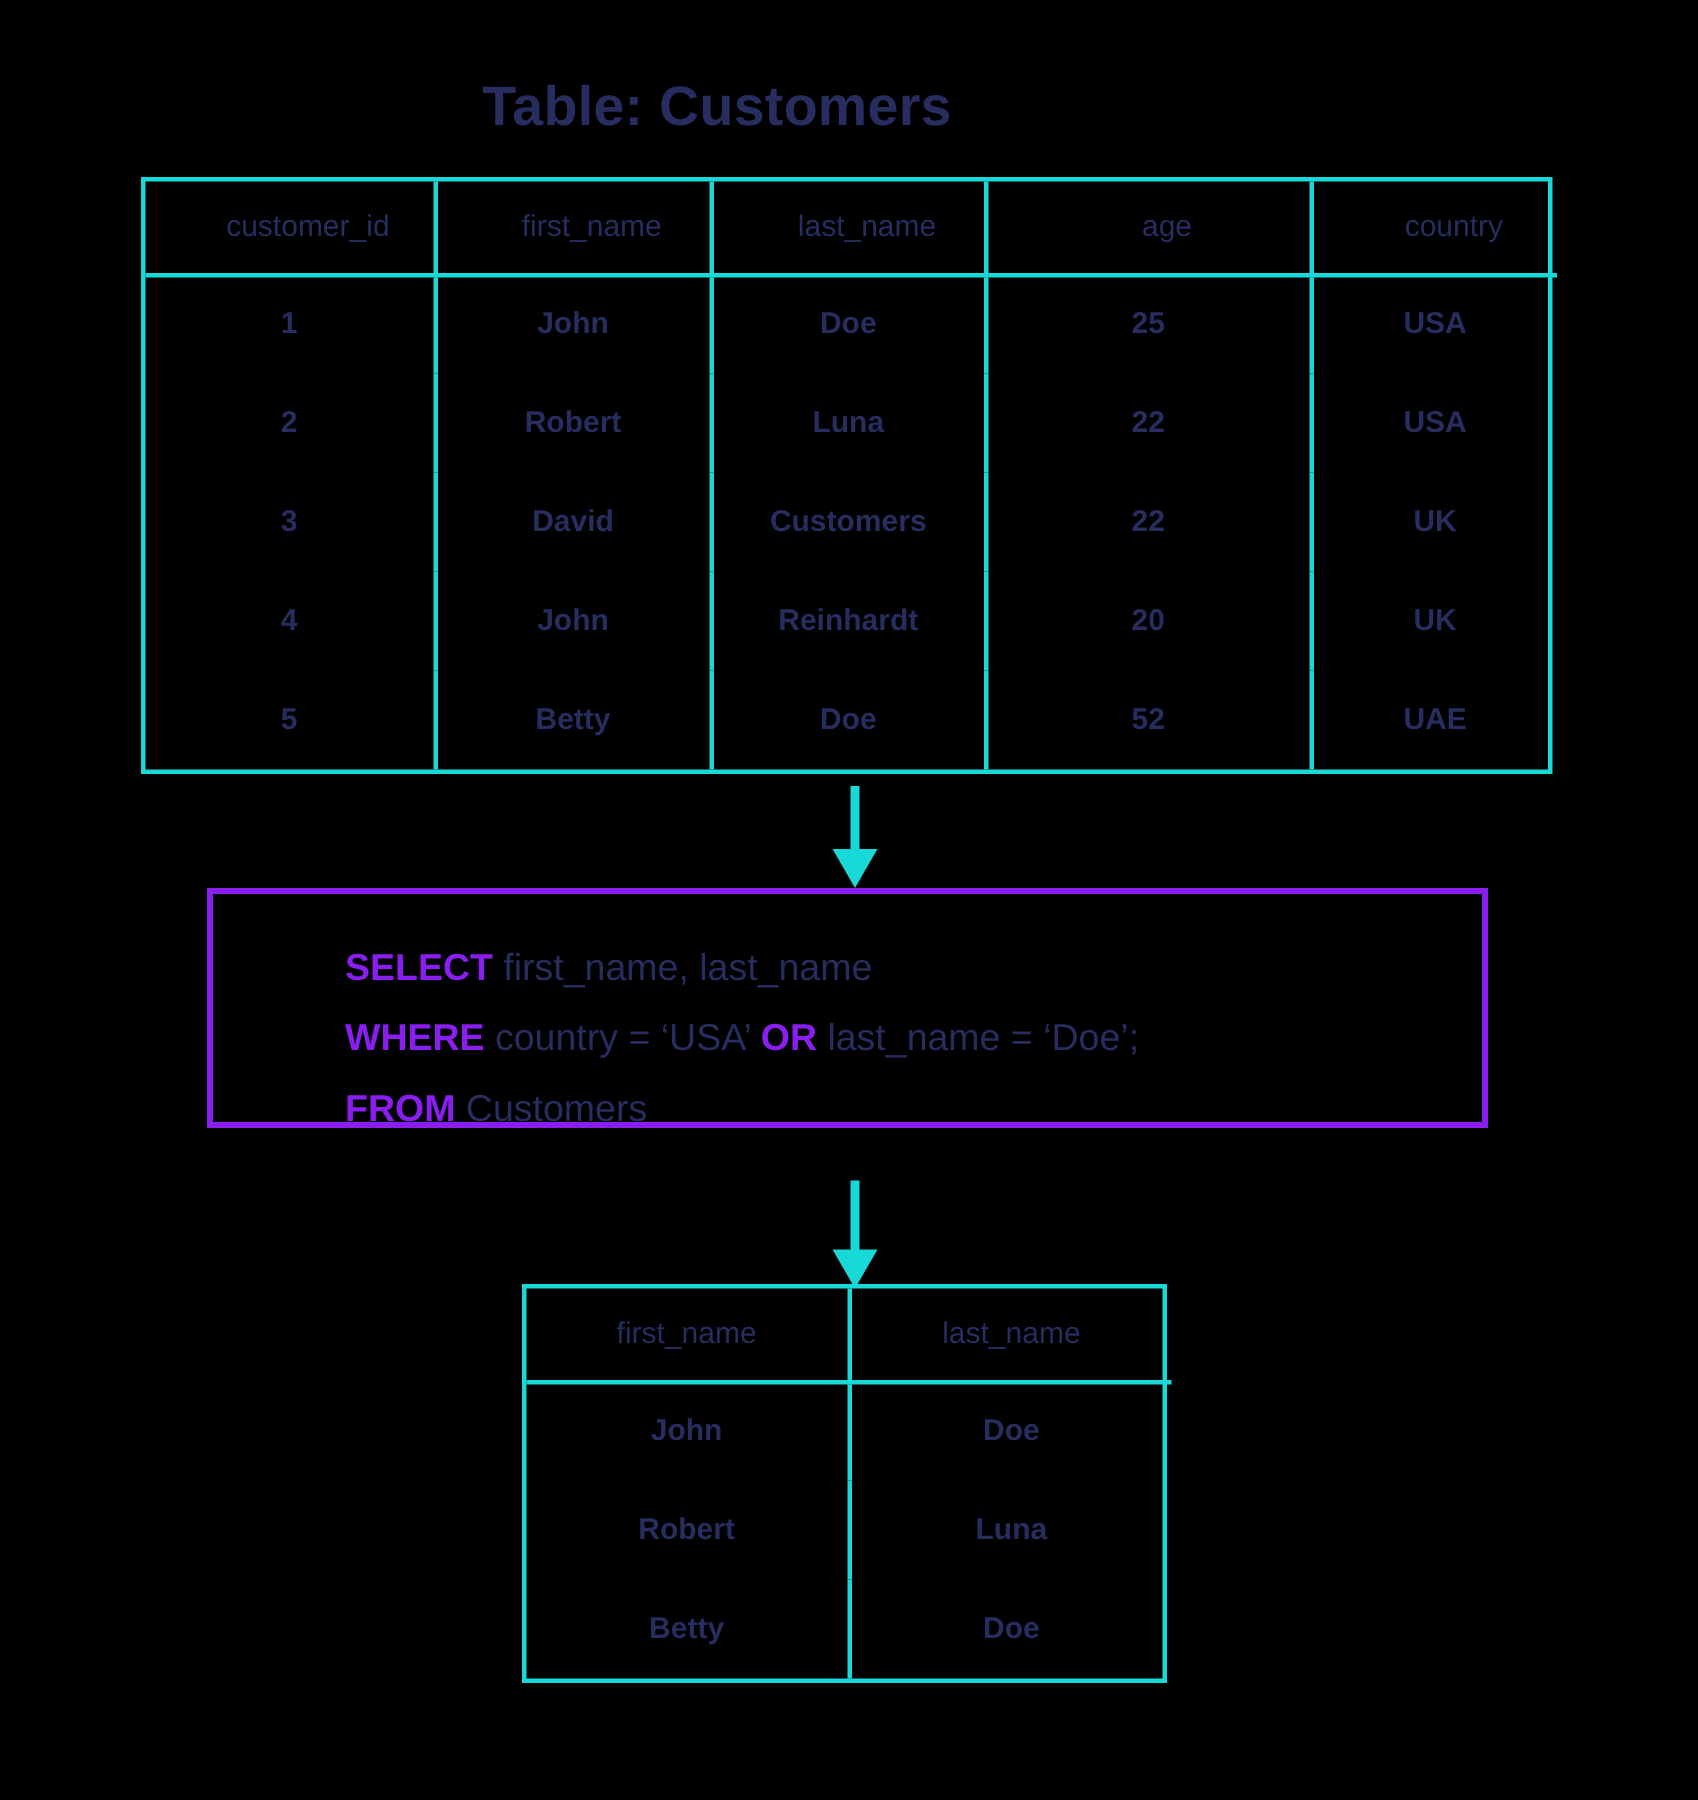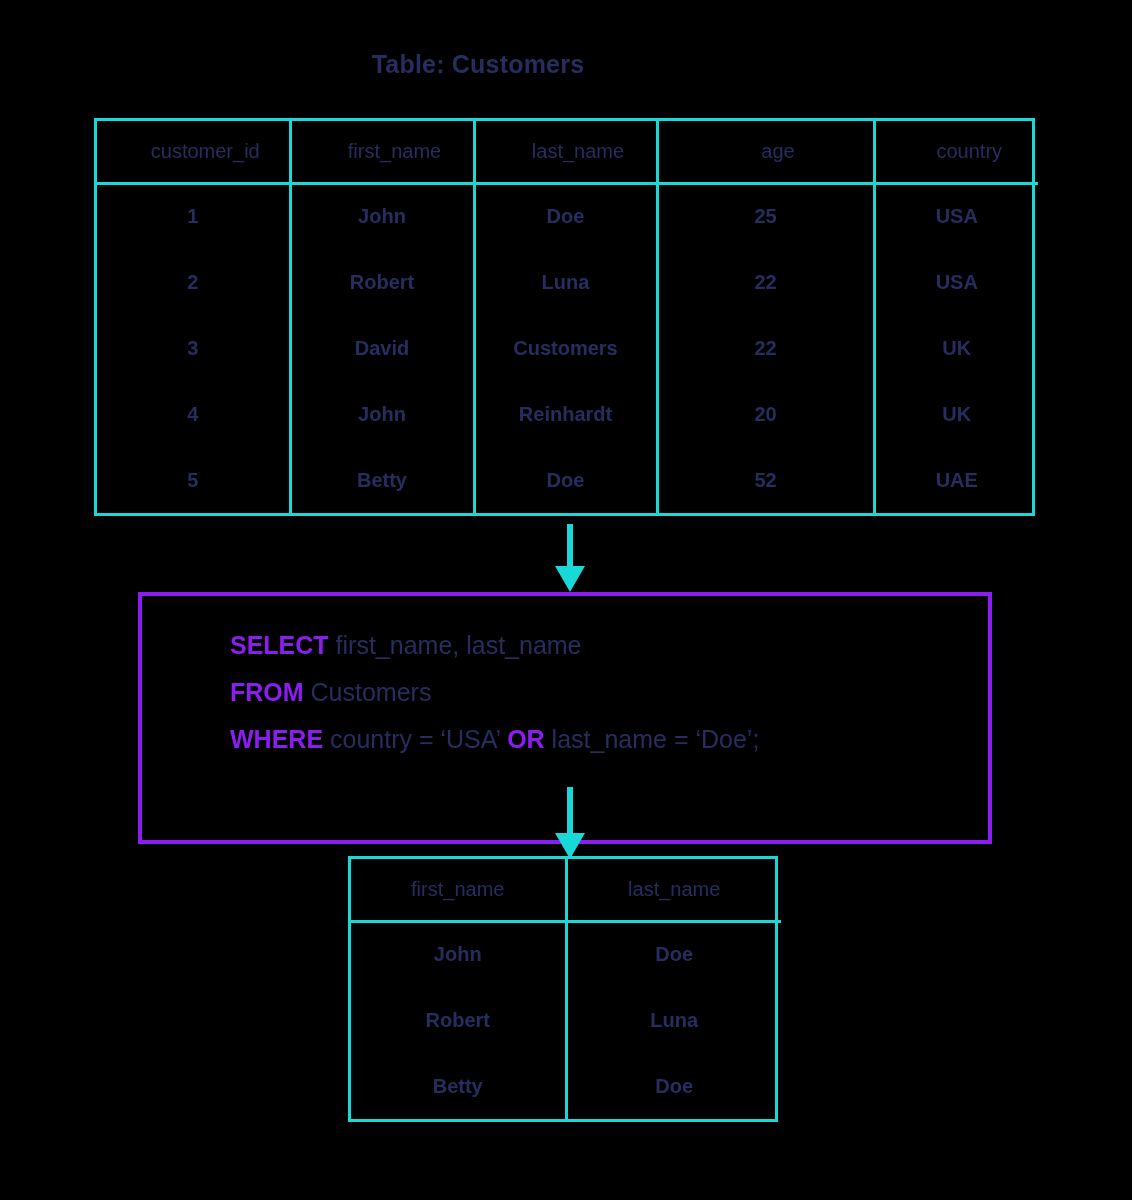--- a/index.html
+++ b/index.html
@@ -20,21 +20,21 @@
     inset: 0;
   }
 
   
   .page-title {
     position: absolute;
     left: 0;
     top: 50px;
     width: 956px;
     text-align: center;
-    font-size: 25px;
+    font-size: 37px;
     font-weight: bold;
     color: #272e5f;
     letter-spacing: 0.2px;
   }
 
   
   .source-table {
     position: absolute;
     left: 94px;
     top: 118px;
@@ -102,21 +102,21 @@
   #arrow-2 { left: 555px; top: 787px; height: 72px; }
   #arrow-2 .shaft { height: 50px; }
   #arrow-2 .head  { top: 46px; }
 
   
   .query-box {
     position: absolute;
     left: 138px;
     top: 592px;
     width: 854px;
-    height: 252px;
+    height: 160px;
     border: 4px solid #8a1df0;
     box-sizing: border-box;
   }
   .query-lines {
     position: absolute;
     left: 88px;
     top: 26px;
     right: 10px;
   }
   .query-line {
@@ -234,22 +234,22 @@
   </div>
 
   <div class="arrow" id="arrow-1">
     <div class="shaft"></div>
     <div class="head"></div>
   </div>
 
   <div class="query-box">
     <div class="query-lines">
       <div class="query-line"><span class="kw">SELECT</span><span> first_name, last_name</span></div>
+      <div class="query-line"><span class="kw">WHERE</span><span> country = ‘USA’ </span><span class="kw">OR</span><span> last_name = ‘Doe’;</span></div>
       <div class="query-line"><span class="kw">FROM</span><span> Customers</span></div>
-      <div class="query-line"><span class="kw">WHERE</span><span> country = ‘USA’ </span><span class="kw">OR</span><span> last_name = ‘Doe’;</span></div>
     </div>
   </div>
 
   <div class="arrow" id="arrow-2">
     <div class="shaft"></div>
     <div class="head"></div>
   </div>
 
   <div class="result-table">
     <table>

